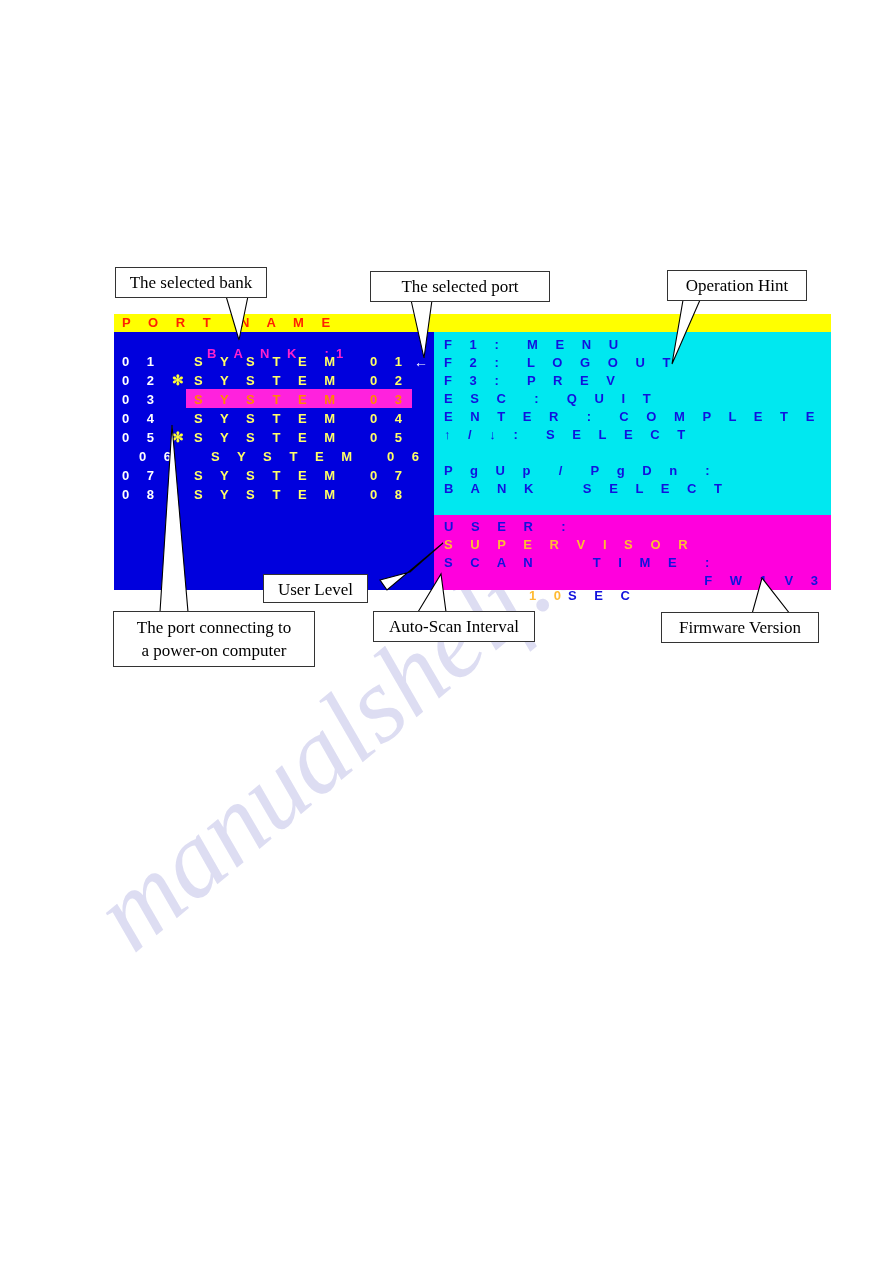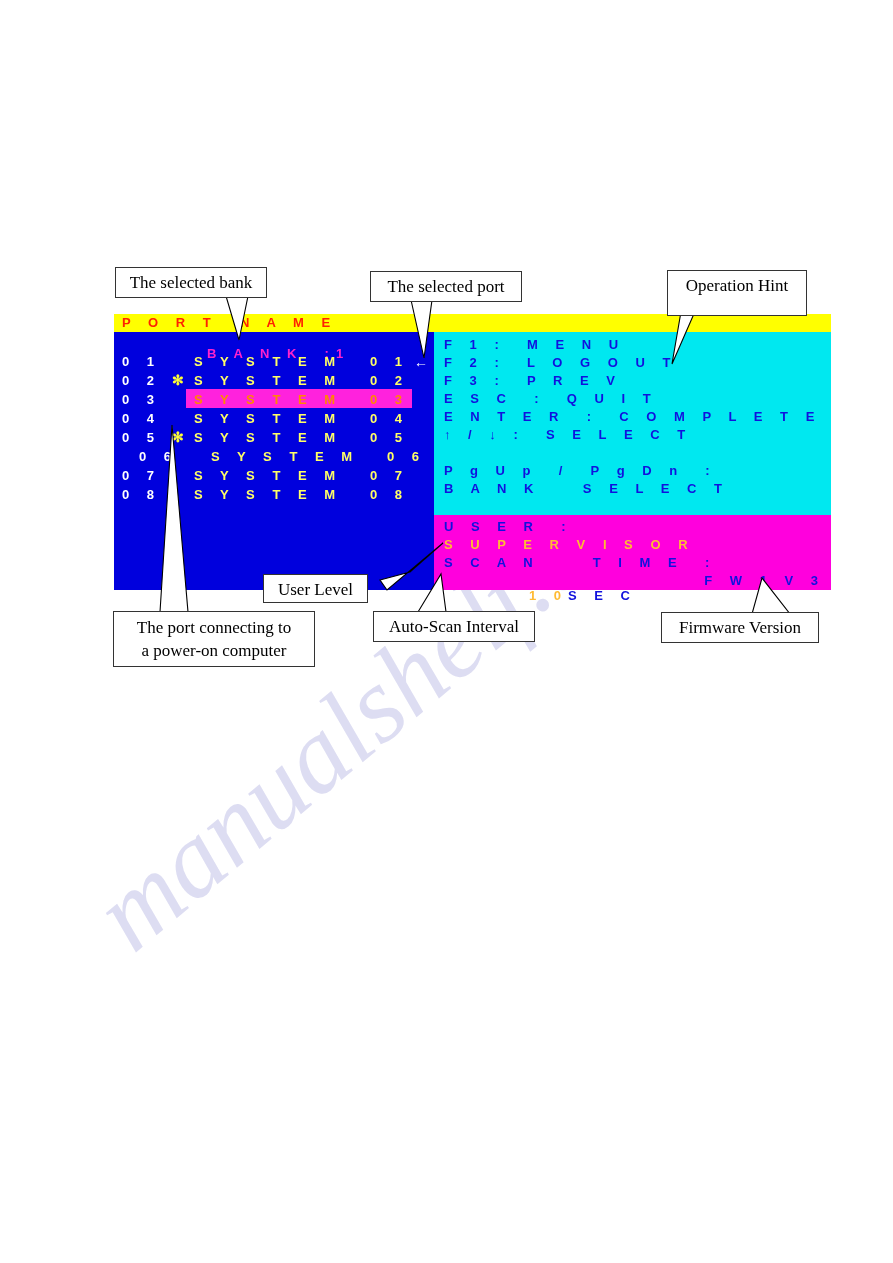--- a/index.html
+++ b/index.html
@@ -291,23 +291,23 @@
 
   <polygon points="380,580 410,572 443,543 387,590" fill="#ffffff" stroke="#000000" stroke-width="1.1"></polygon>
 
   <polygon points="405,612 446,612 441,574 418,612" fill="#ffffff" stroke="#000000" stroke-width="1.1"></polygon>
 
   <polygon points="744,614 790,614 762,578 752,614" fill="#ffffff" stroke="#000000" stroke-width="1.1"></polygon>
 </svg>
 
 <div class="callout" id="co-bank" style="left:115px;top:267px;width:152px;height:31px;">The selected bank</div>
 
-<div class="callout" id="co-port" style="left:370px;top:271px;width:152px;height:31px;">The selected port</div>
-
-<div class="callout" id="co-hint" style="left:667px;top:270px;width:140px;height:46px;">Operation Hint</div>
+<div class="callout" id="co-port" style="left:370px;top:271px;width:180px;height:31px;">The selected port</div>
+
+<div class="callout" id="co-hint" style="left:667px;top:270px;width:140px;height:31px;">Operation Hint</div>
 
 <div class="callout" id="co-user" style="left:263px;top:574px;width:105px;height:29px;">User Level</div>
 
 <div class="callout two-line" id="co-power" style="left:113px;top:611px;width:202px;height:56px;padding-top:4px;">
   <div>The port connecting to</div>
   <div>a power-on computer</div>
 </div>
 
 <div class="callout" id="co-scan" style="left:373px;top:611px;width:162px;height:31px;">Auto-Scan Interval</div>
 

